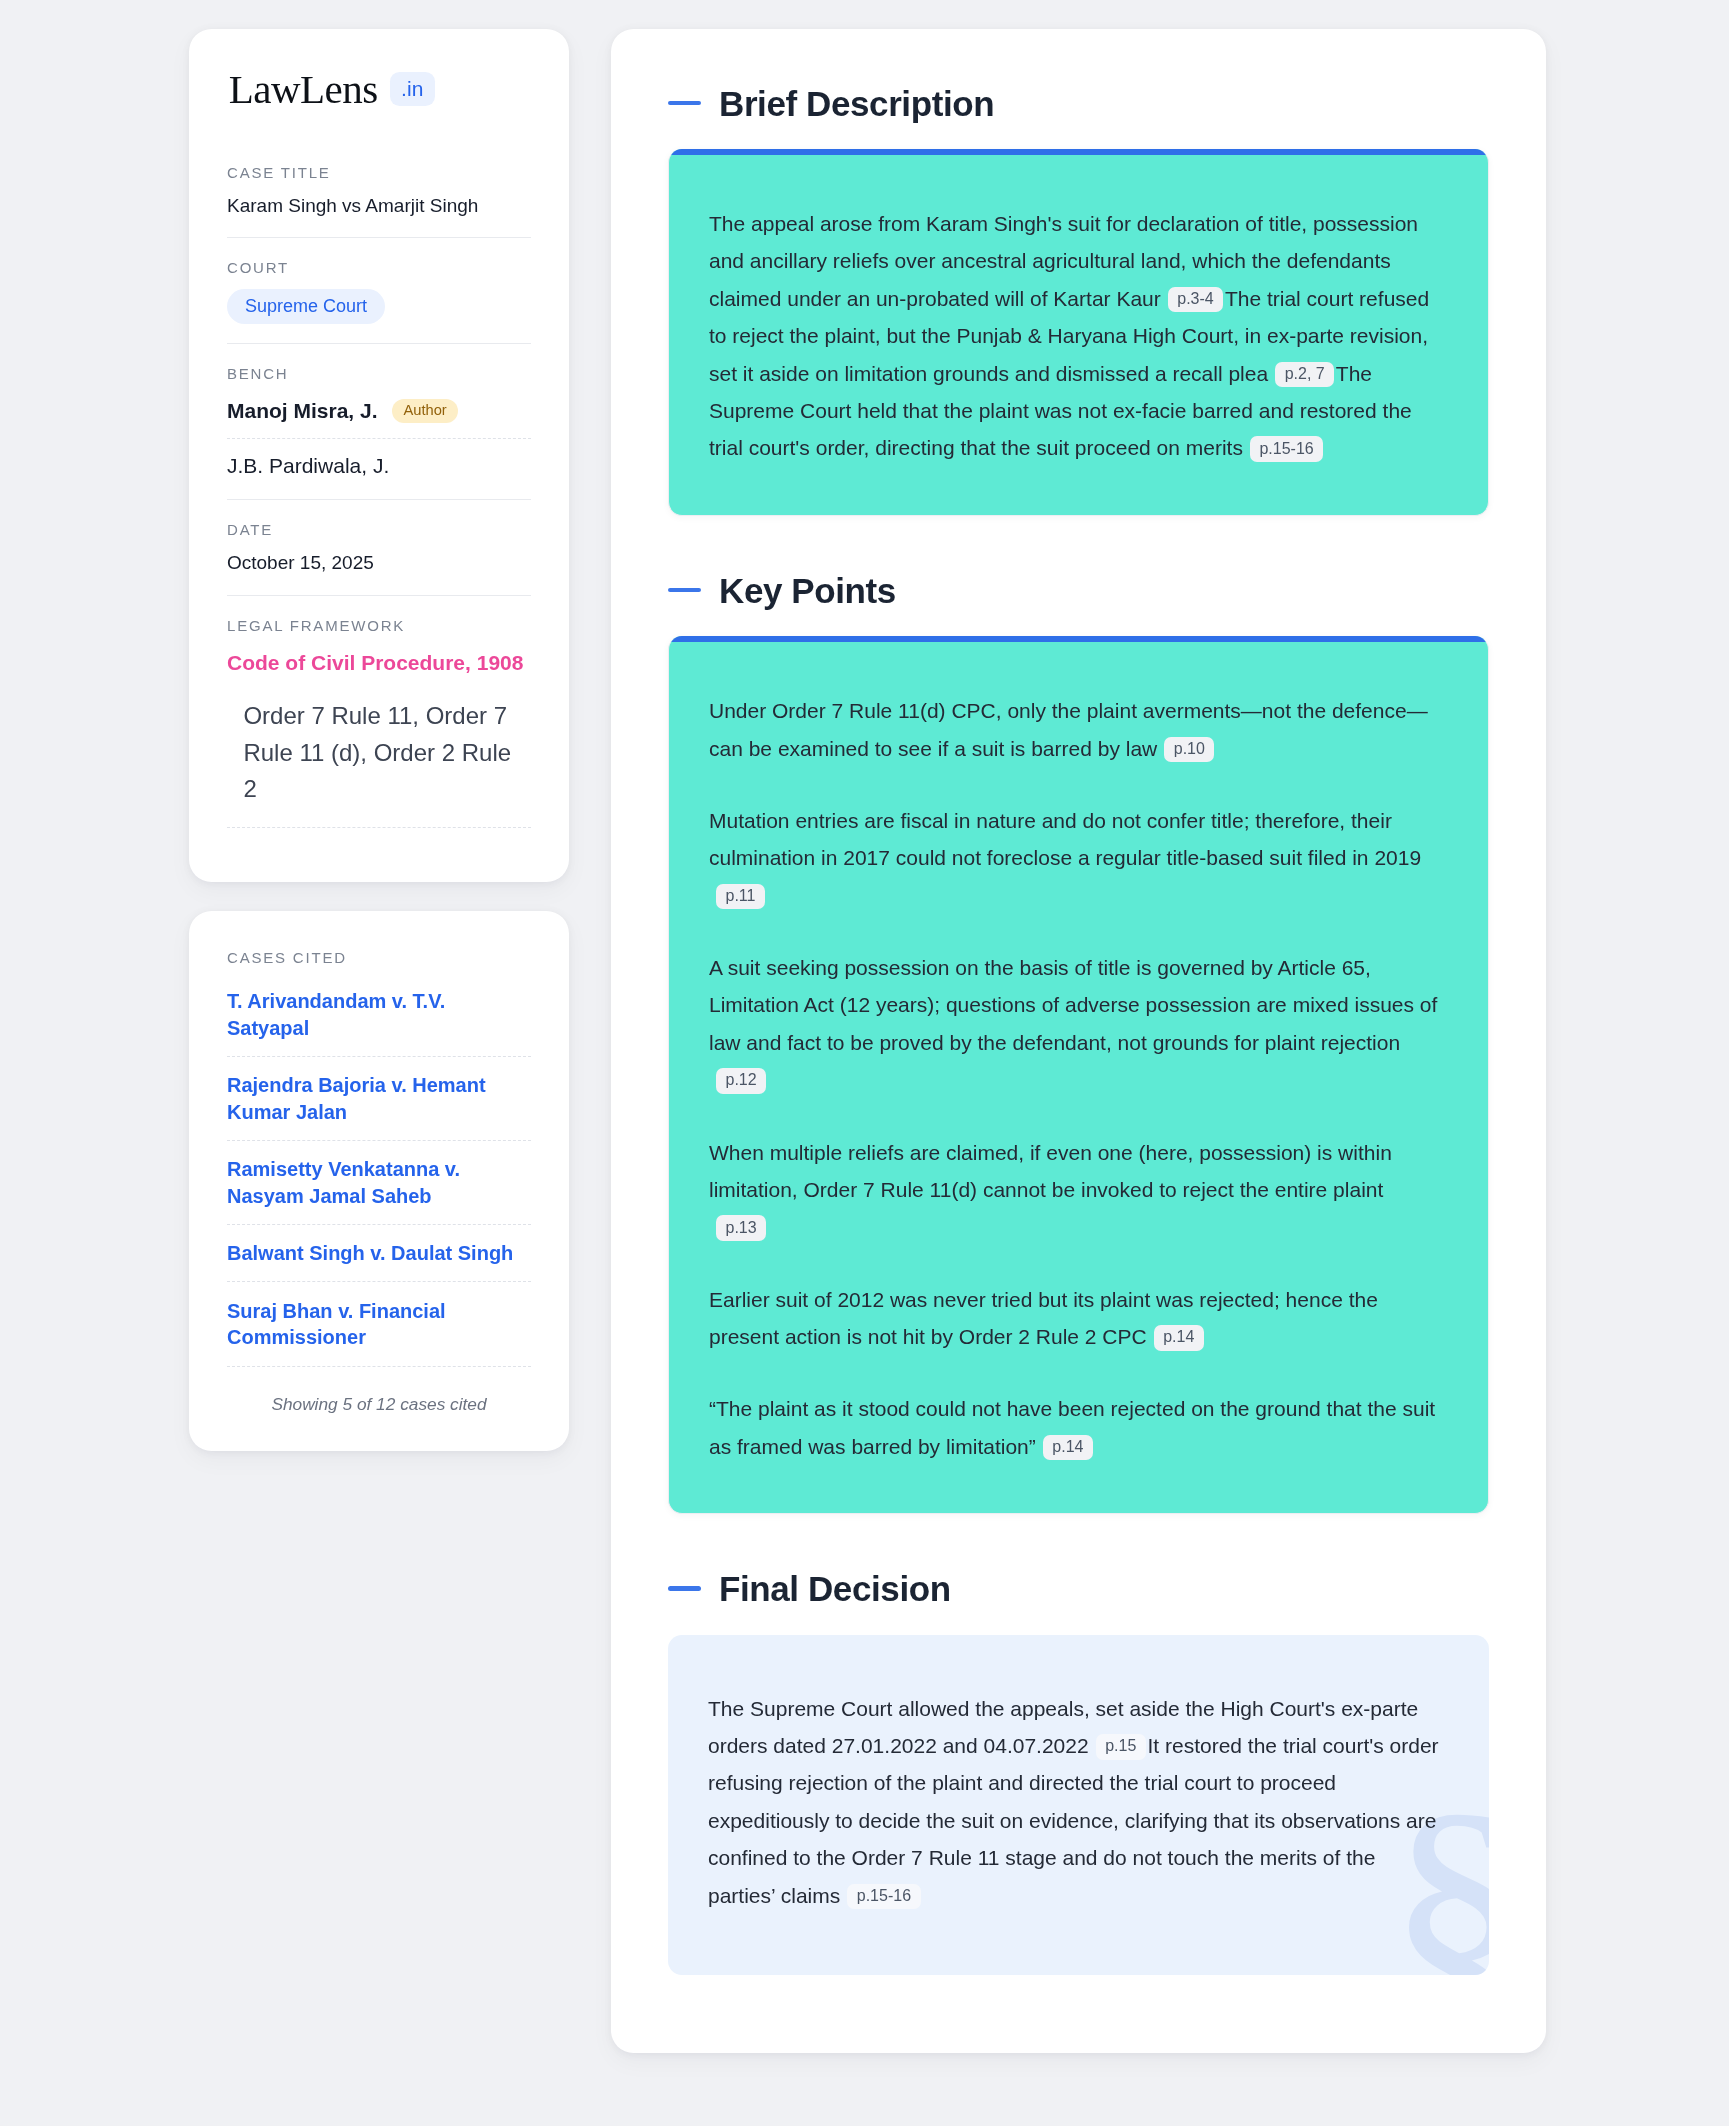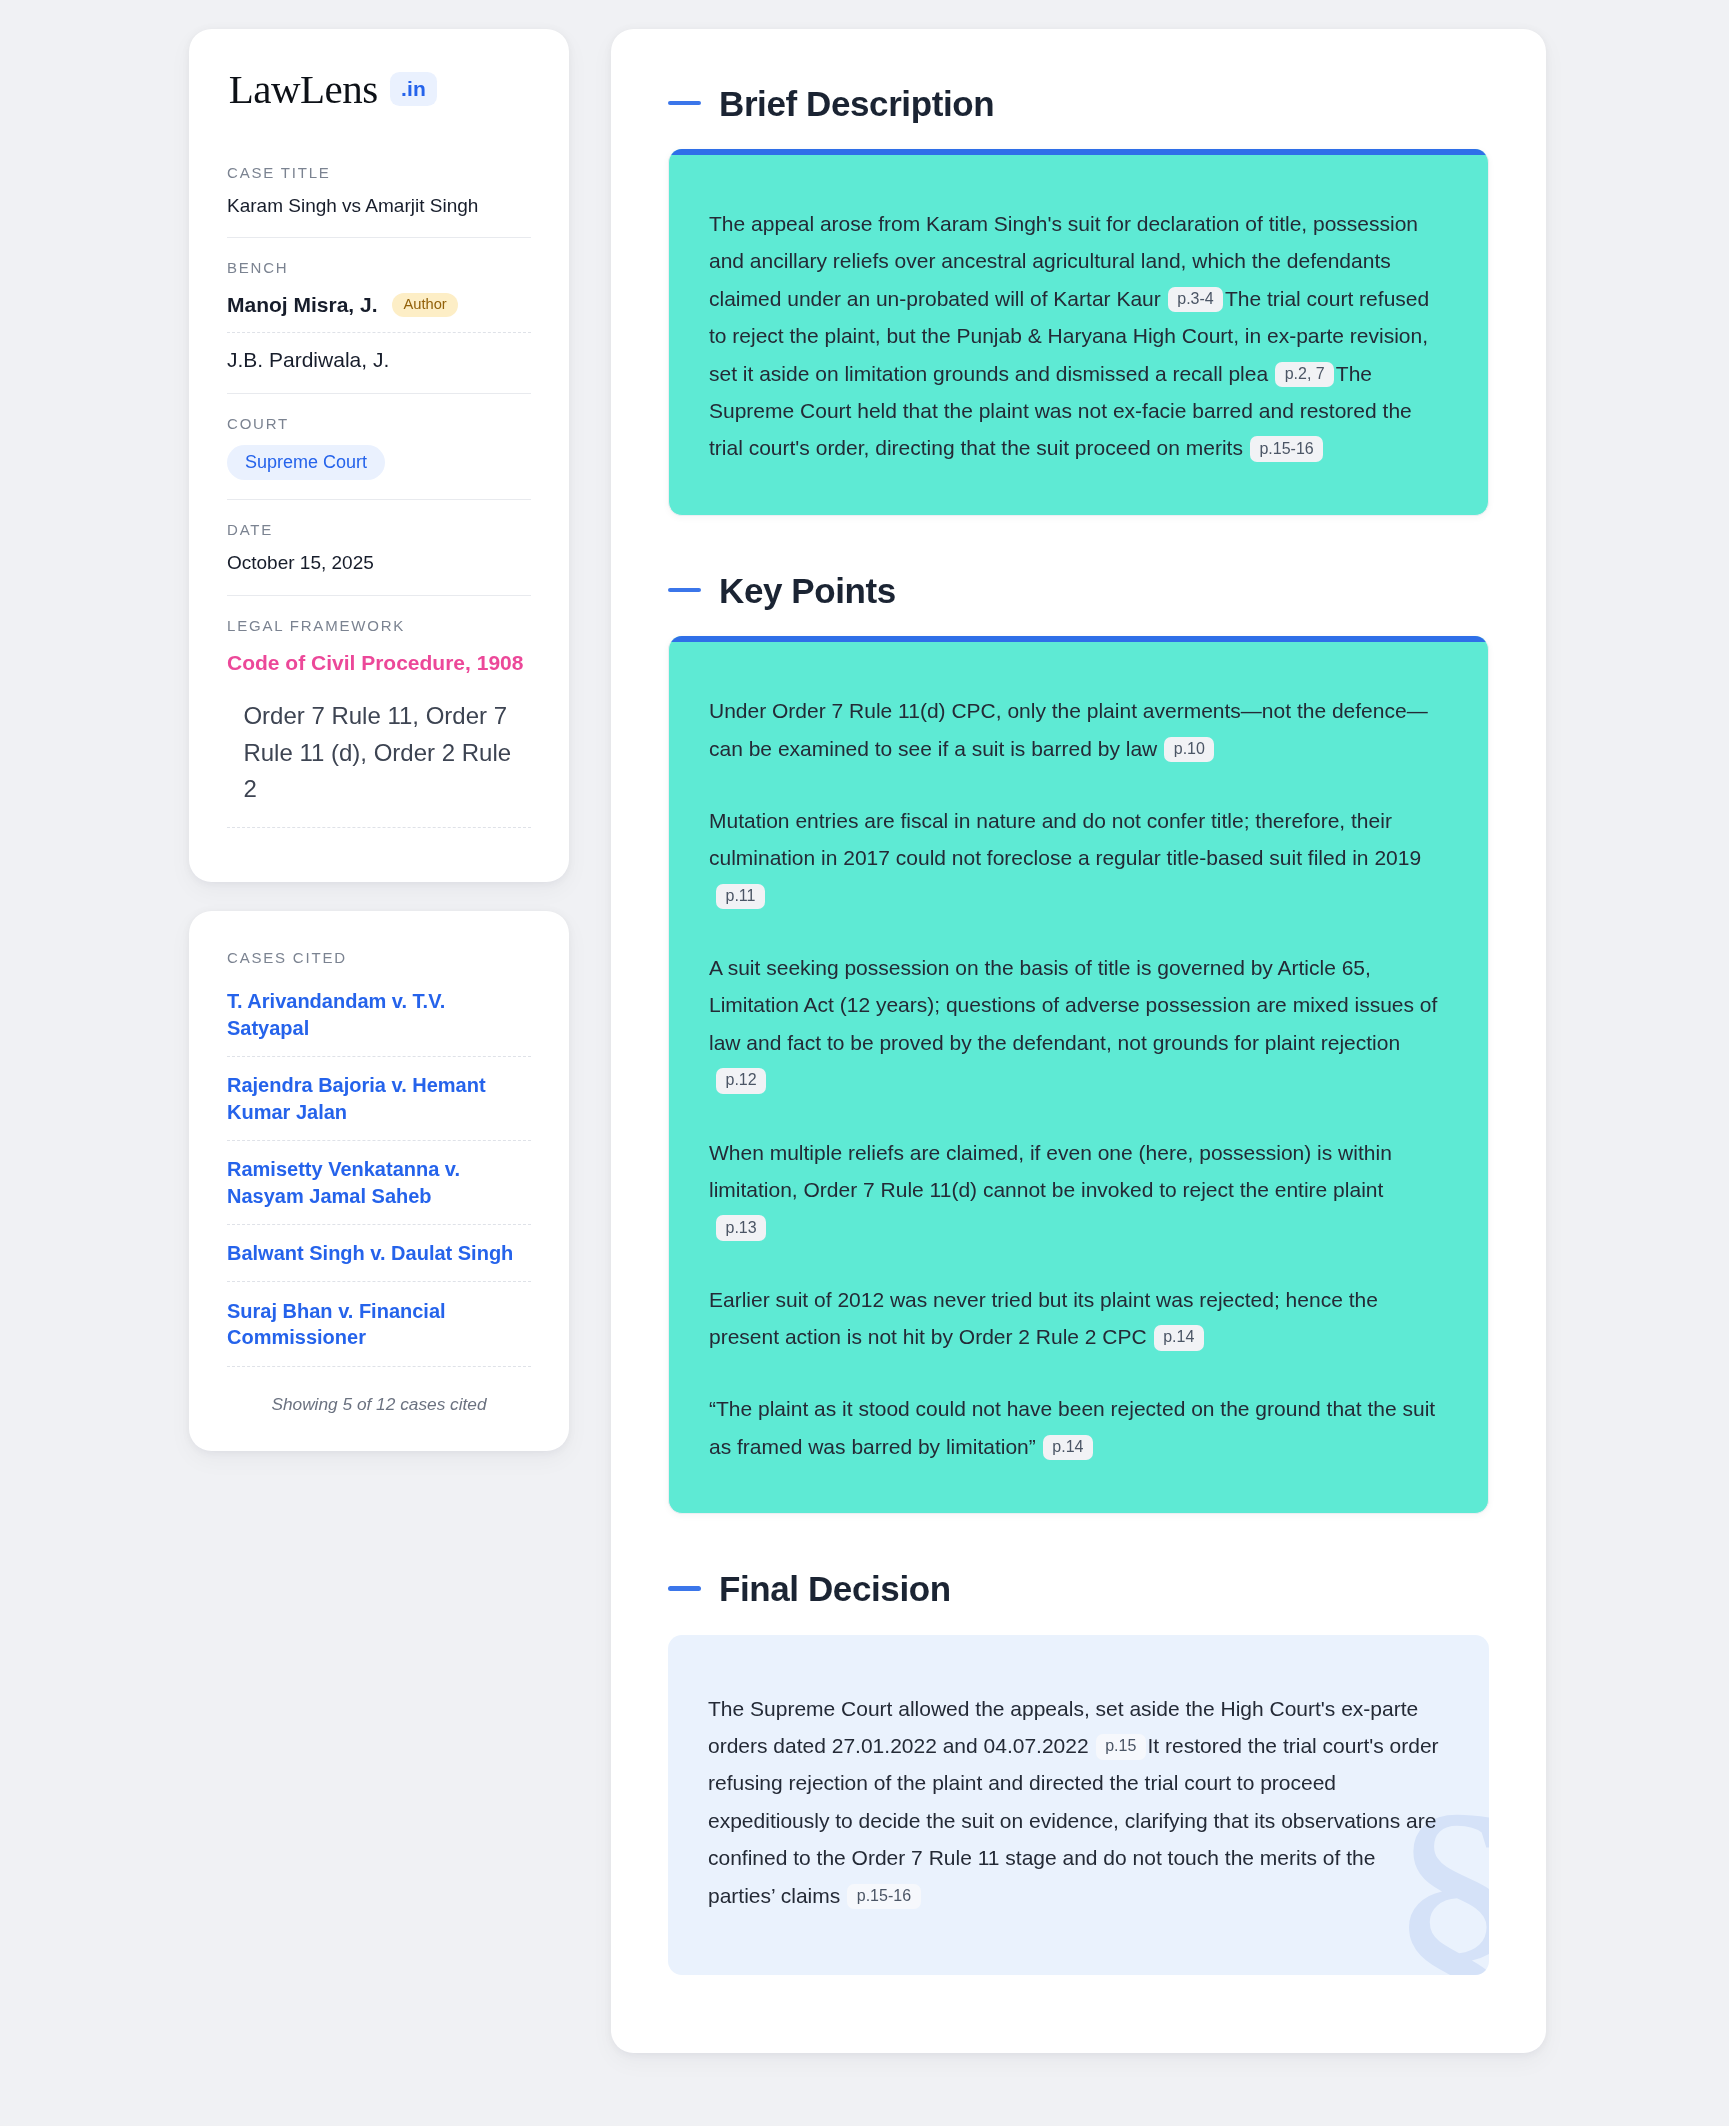--- a/index.html
+++ b/index.html
@@ -51,21 +51,21 @@
     font-family: "Liberation Serif", serif;
     font-size: 41px;
     letter-spacing: -0.5px;
     color: #0d1117;
     line-height: 1;
   }
   .logo-badge {
     background: #eaf1fe;
     color: #2563eb;
     font-size: 21px;
-    font-weight: bold;
+    font-weight: normal;
     padding: 6px 11.2px 7px 11.2px;
     border-radius: 9.5px;
     line-height: 1;
     letter-spacing: 0.2px;
   }
 
   
   .field { padding-bottom: 19px; }
   .field + .field { padding-top: 21px; border-top: 1.3px solid #e8eaee; }
 
@@ -265,33 +265,33 @@
         <span class="logo-text">LawLens</span>
         <span class="logo-badge">.in</span>
       </div>
 
       <div class="field">
         <div class="field-label">CASE TITLE</div>
         <div class="field-value">Karam Singh vs Amarjit Singh</div>
       </div>
 
       <div class="field">
+        <div class="field-label">COURT</div>
+        <span class="pill">Supreme Court</span>
+      </div>
+
+      <div class="field">
         <div class="field-label">BENCH</div>
         <div class="bench-row">
           <span class="bench-name is-author">Manoj Misra, J.</span>
           <span class="author-badge">Author</span>
         </div>
         <div class="bench-row">
           <span class="bench-name">J.B. Pardiwala, J.</span>
         </div>
-      </div>
-
-      <div class="field">
-        <div class="field-label">COURT</div>
-        <span class="pill">Supreme Court</span>
       </div>
 
       <div class="field">
         <div class="field-label">DATE</div>
         <div class="field-value">October 15, 2025</div>
       </div>
 
       <div class="field">
         <div class="field-label">LEGAL FRAMEWORK</div>
 

